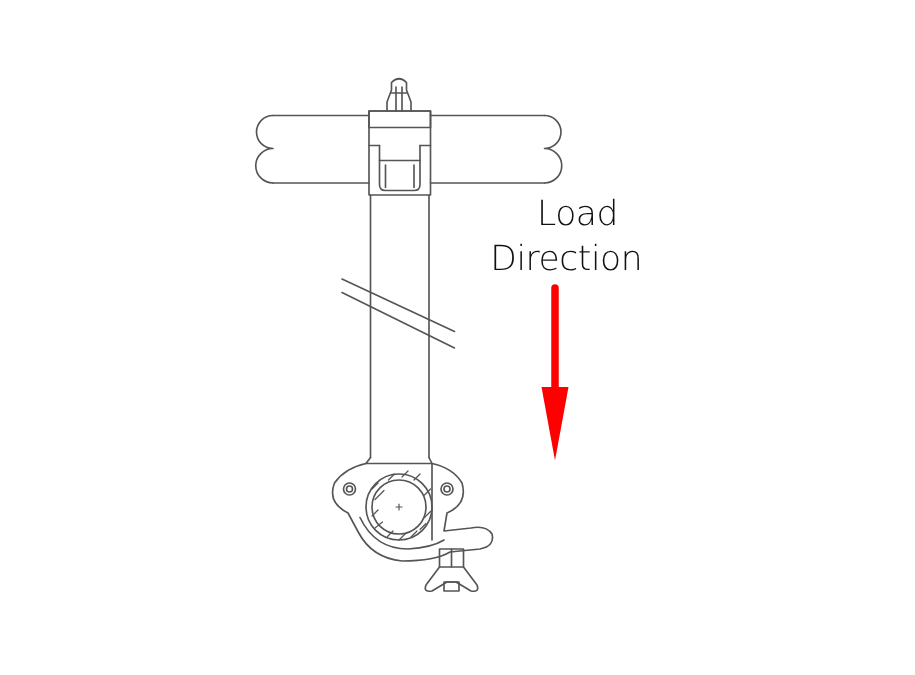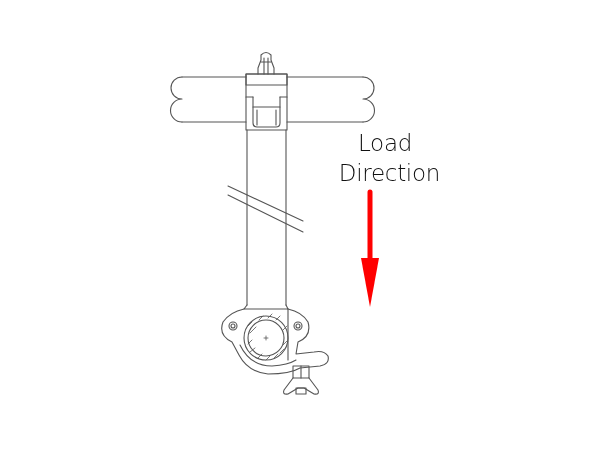--- a/index.html
+++ b/index.html
@@ -32,21 +32,20 @@
     }
     .label-load {
       left: 330px;
       top: 130px;
       width: 110px;
     }
     .label-direction {
       left: 315px;
       top: 160px;
       width: 125px;
-      text-align: right;
     }
   </style>
 </head>
 <body>
 
 <div class="canvas">
   <svg width="610" height="450" viewBox="0 0 610 450" xmlns="http://www.w3.org/2000/svg">
     <g fill="none" stroke="#555555" stroke-width="1.1" stroke-linejoin="round" stroke-linecap="round">
 
       <g>

